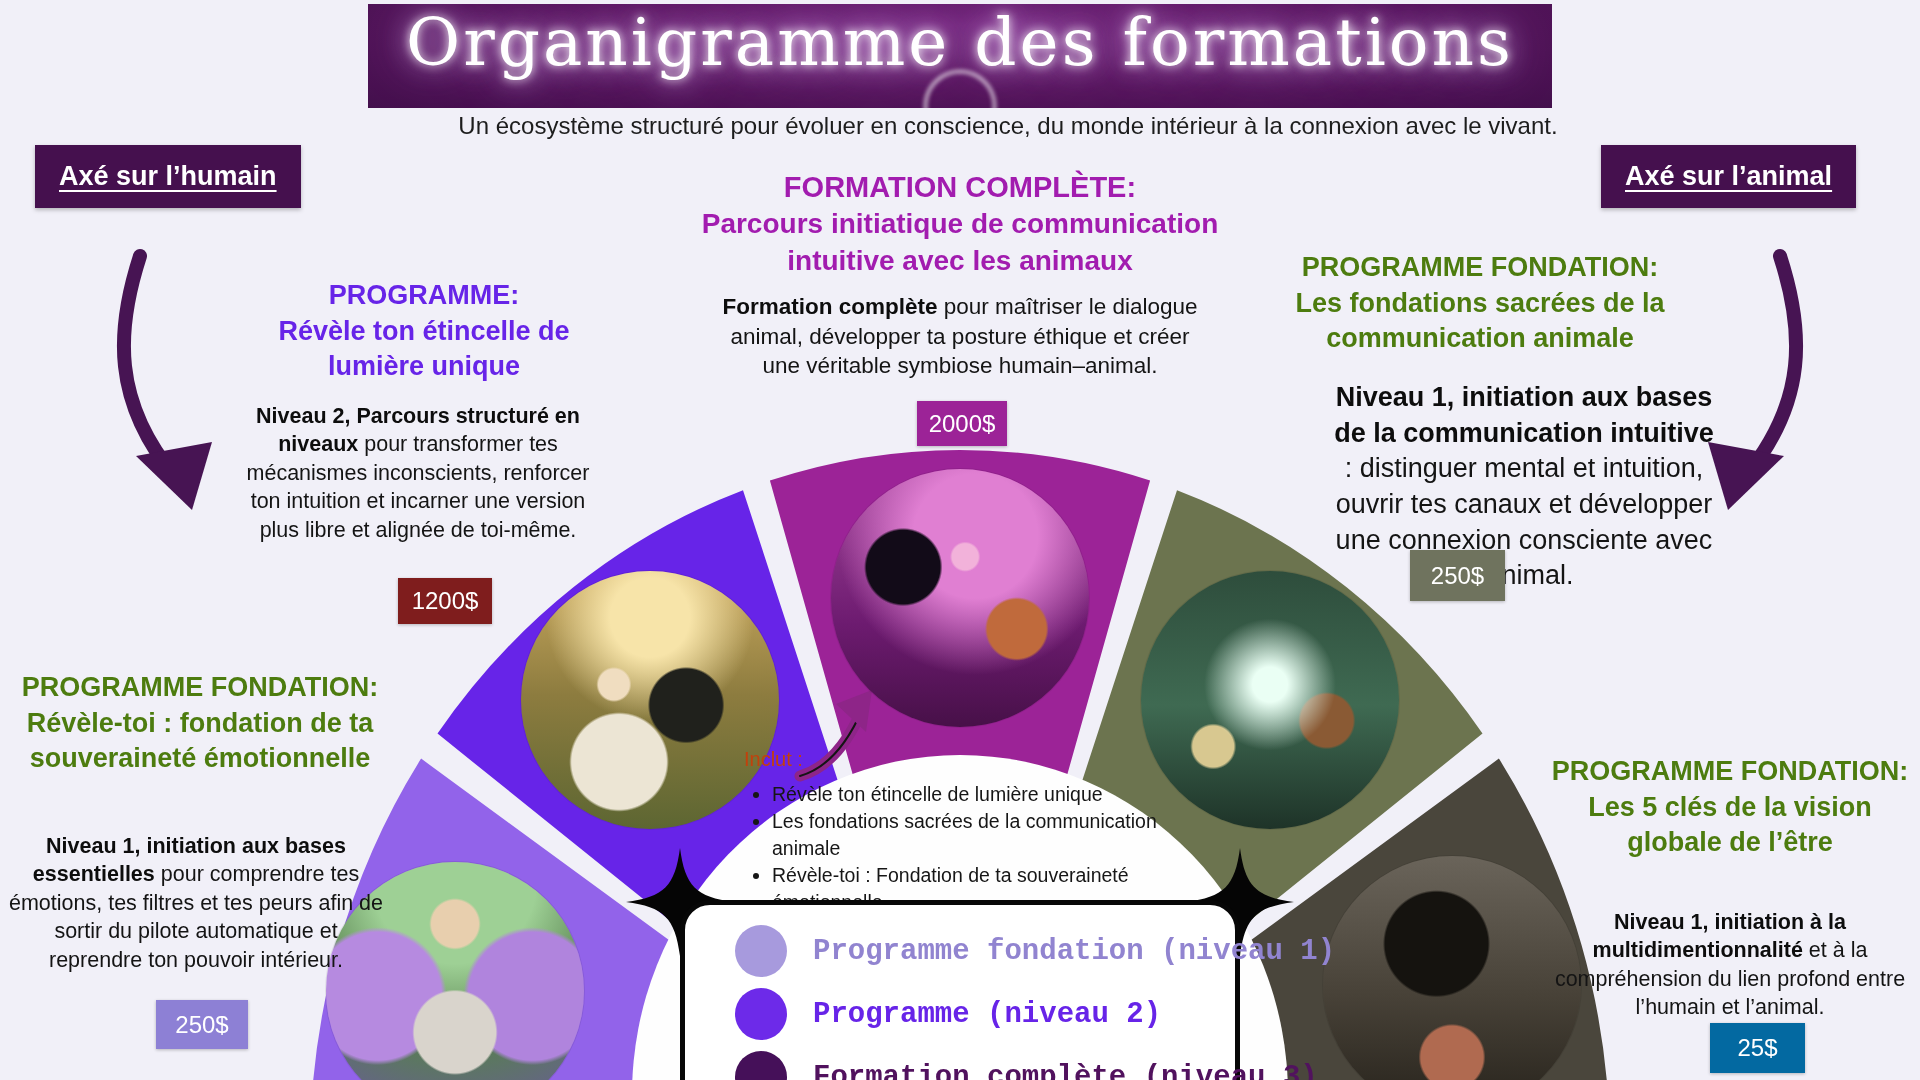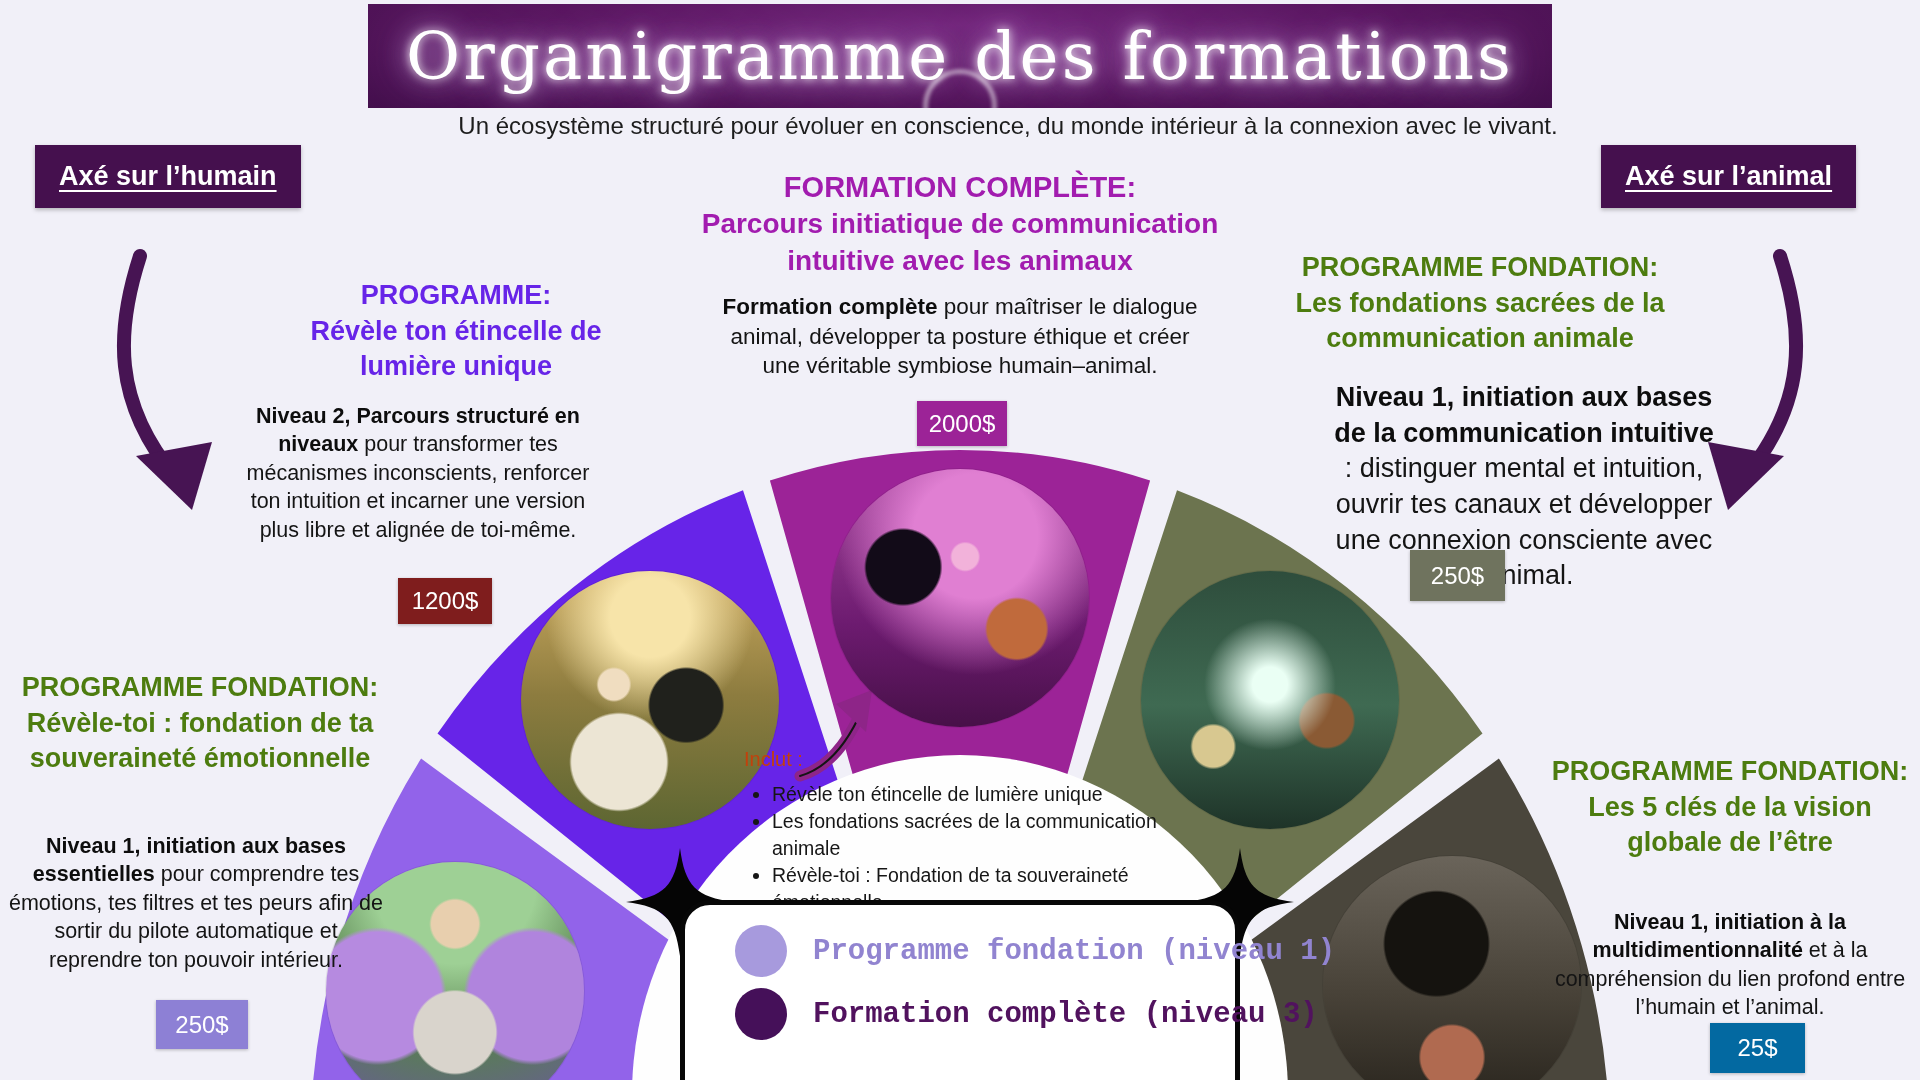--- a/index.html
+++ b/index.html
@@ -8,21 +8,21 @@
     background:#f1f0f8;
     font-family:"Liberation Sans",sans-serif;
     color:#161616;
   }
   .abs{position:absolute;}
 
   
   #banner{
     left:368px;top:4px;width:1184px;height:104px;
     background:radial-gradient(ellipse at 50% 20%, #71257a 0%, #591760 48%, #430f4c 100%);
-    display:flex;align-items:center;justify-content:center;overflow:hidden;
+    display:flex;justify-content:center;overflow:hidden;
   }
   #banner .ring{
     position:absolute;bottom:-34px;left:50%;transform:translateX(-50%);
     width:66px;height:66px;border-radius:50%;
     border:3px solid rgba(255,255,255,.8);filter:blur(2px);
   }
   #page-title{
     font-family:"DejaVu Serif",serif;font-size:66px;font-weight:400;color:#ffffff;
     letter-spacing:3px;white-space:nowrap;
     text-shadow:0 0 10px rgba(255,255,255,.95),0 0 26px rgba(238,198,255,.85),0 0 46px rgba(216,150,255,.6);
@@ -44,21 +44,21 @@
   .h-lav{color:#4d7c0f;}
   .prog-head{font-weight:bold;text-align:center;line-height:1.32;}
   .prog-body{text-align:center;line-height:1.32;color:#141414;}
   .prog-body b{font-weight:bold;color:#0d0d0d;}
 
   #formation-block{left:680px;top:168px;width:560px;}
   #formation-block .l1{font-size:29px;}
   #formation-block .l2{font-size:28px;}
   #formation-body{left:712px;top:292px;width:496px;font-size:22.5px;}
 
-  #programme-block{left:296px;top:278px;width:320px;font-size:27px;}
+  #programme-block{left:264px;top:278px;width:320px;font-size:27px;}
   #programme-body{left:238px;top:402px;width:360px;font-size:21.5px;}
 
   #fondation-com-block{left:1268px;top:250px;width:424px;font-size:27px;}
   #fondation-com-body{left:1328px;top:380px;width:392px;font-size:27px;}
 
   #fondation-rev-block{left:8px;top:670px;width:384px;font-size:27px;}
   #fondation-rev-body{left:8px;top:832px;width:376px;font-size:21.5px;}
 
   #fondation-cles-block{left:1544px;top:754px;width:372px;font-size:27px;}
   #fondation-cles-body{left:1548px;top:908px;width:364px;font-size:21.5px;}
@@ -233,16 +233,20 @@
     <li>Les 5 clés de la vision globale de l’être</li>
   </ul>
 </div>
 
 <div class="abs" id="legend-box">
   <div class="legend-row">
     <div class="legend-dot" id="legend-dot-1"></div>
     <div class="legend-label" id="legend-lab-1">Programme fondation (niveau 1)</div>
   </div>
   <div class="legend-row">
+    <div class="legend-dot" id="legend-dot-2"></div>
+    <div class="legend-label" id="legend-lab-2">Programme (niveau 2)</div>
+  </div>
+  <div class="legend-row">
     <div class="legend-dot" id="legend-dot-3"></div>
     <div class="legend-label" id="legend-lab-3">Formation complète (niveau 3)</div>
   </div>
 </div>
 
 </body></html>

